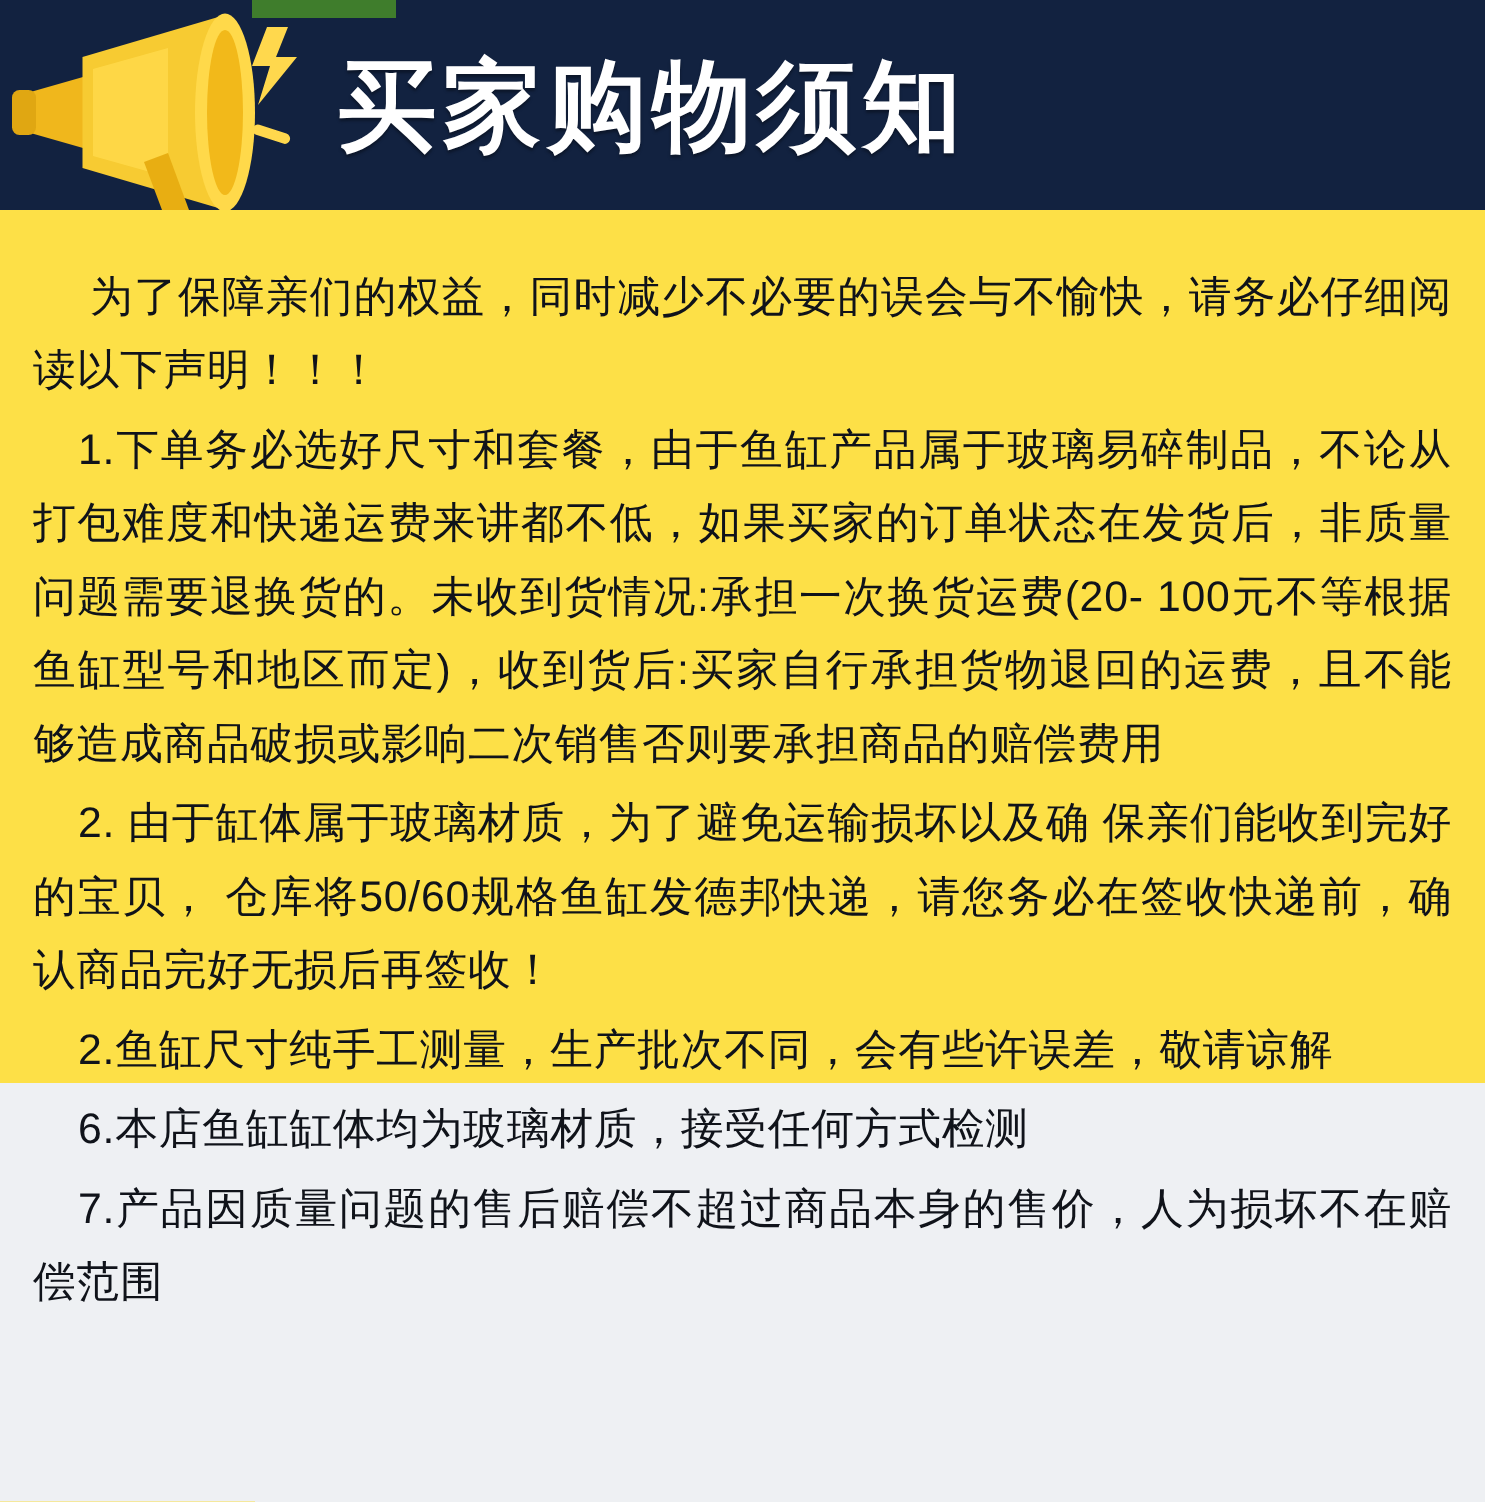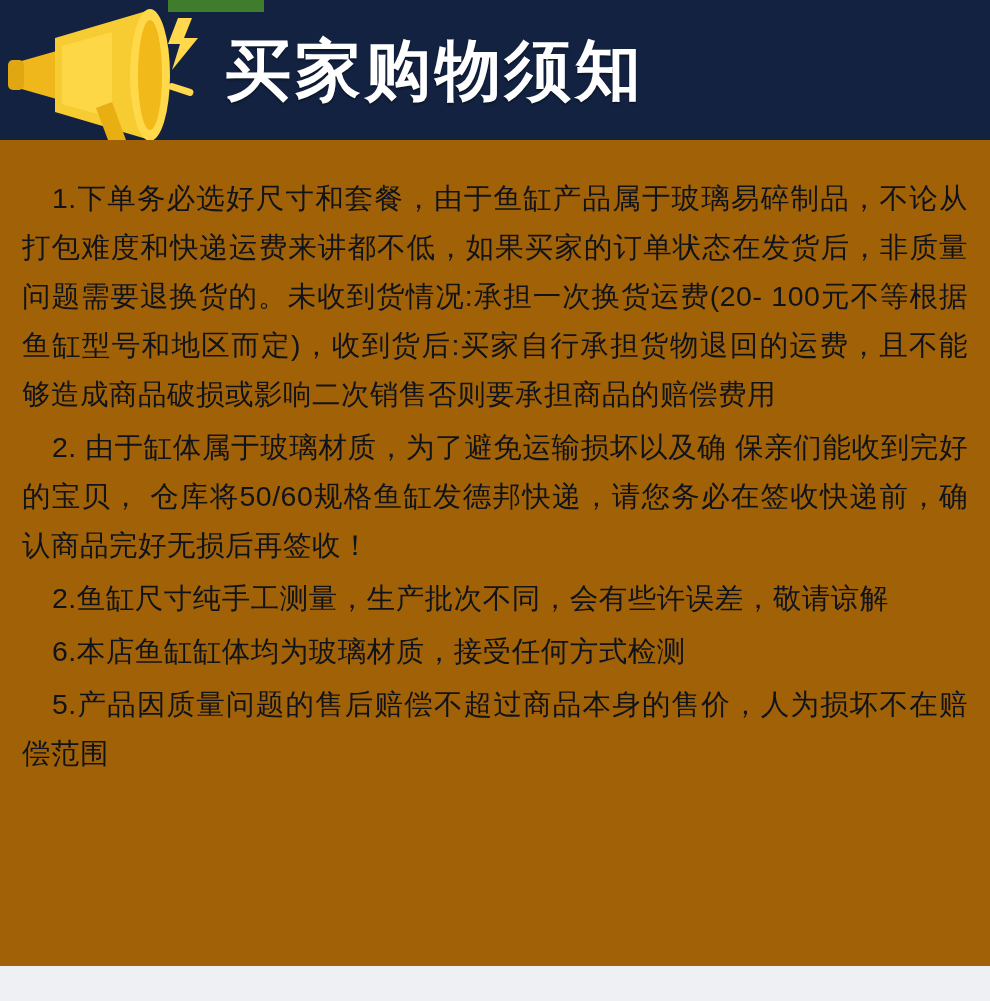--- a/index.html
+++ b/index.html
@@ -10,22 +10,22 @@
     width: 990px;
     height: 1001px;
     background: #eef0f3;
     font-family: "Liberation Sans", "DejaVu Sans", sans-serif;
     overflow: hidden;
   }
 
   .page {
     position: relative;
     width: 990px;
-    height: 966px;
-    background: #a16207;
+    height: 722px;
+    background: #fde047;
     box-sizing: border-box;
   }
 
   
   .banner {
     position: relative;
     width: 990px;
     height: 140px;
     background: #122240;
     display: flex;
@@ -118,20 +118,21 @@
 
         <path d="M178 18 L192 18 L184 38 L198 38 L172 70 L180 44 L168 44 Z" fill="#ffd84d"></path>
         <rect x="168" y="86" width="26" height="7" rx="3.5" fill="#ffd84d" transform="rotate(18 181 89)"></rect>
       </svg>
     </div>
 
     <div class="banner-title">买家购物须知</div>
   </div>
 
   <div class="content">
+    <p class="para indent">为了保障亲们的权益，同时减少不必要的误会与不愉快，请务必仔细阅读以下声明！！！</p>
     <p class="para indent-small">1.下单务必选好尺寸和套餐，由于鱼缸产品属于玻璃易碎制品，不论从打包难度和快递运费来讲都不低，如果买家的订单状态在发货后，非质量问题需要退换货的。未收到货情况:承担一次换货运费(20- 100元不等根据鱼缸型号和地区而定)，收到货后:买家自行承担货物退回的运费，且不能够造成商品破损或影响二次销售否则要承担商品的赔偿费用</p>
     <p class="para indent-small">2.  由于缸体属于玻璃材质，为了避免运输损坏以及确 保亲们能收到完好的宝贝， 仓库将50/60规格鱼缸发德邦快递，请您务必在签收快递前，确认商品完好无损后再签收！</p>
     <p class="para indent-small">2.鱼缸尺寸纯手工测量，生产批次不同，会有些许误差，敬请谅解</p>
     <p class="para indent-small">6.本店鱼缸缸体均为玻璃材质，接受任何方式检测</p>
-    <p class="para indent-small">5.产品因质量问题的售后赔偿不超过商品本身的售价，人为损坏不在赔偿范围</p>
+    <p class="para indent-small">7.产品因质量问题的售后赔偿不超过商品本身的售价，人为损坏不在赔偿范围</p>
   </div>
 
 </div>
 
 </body></html>

